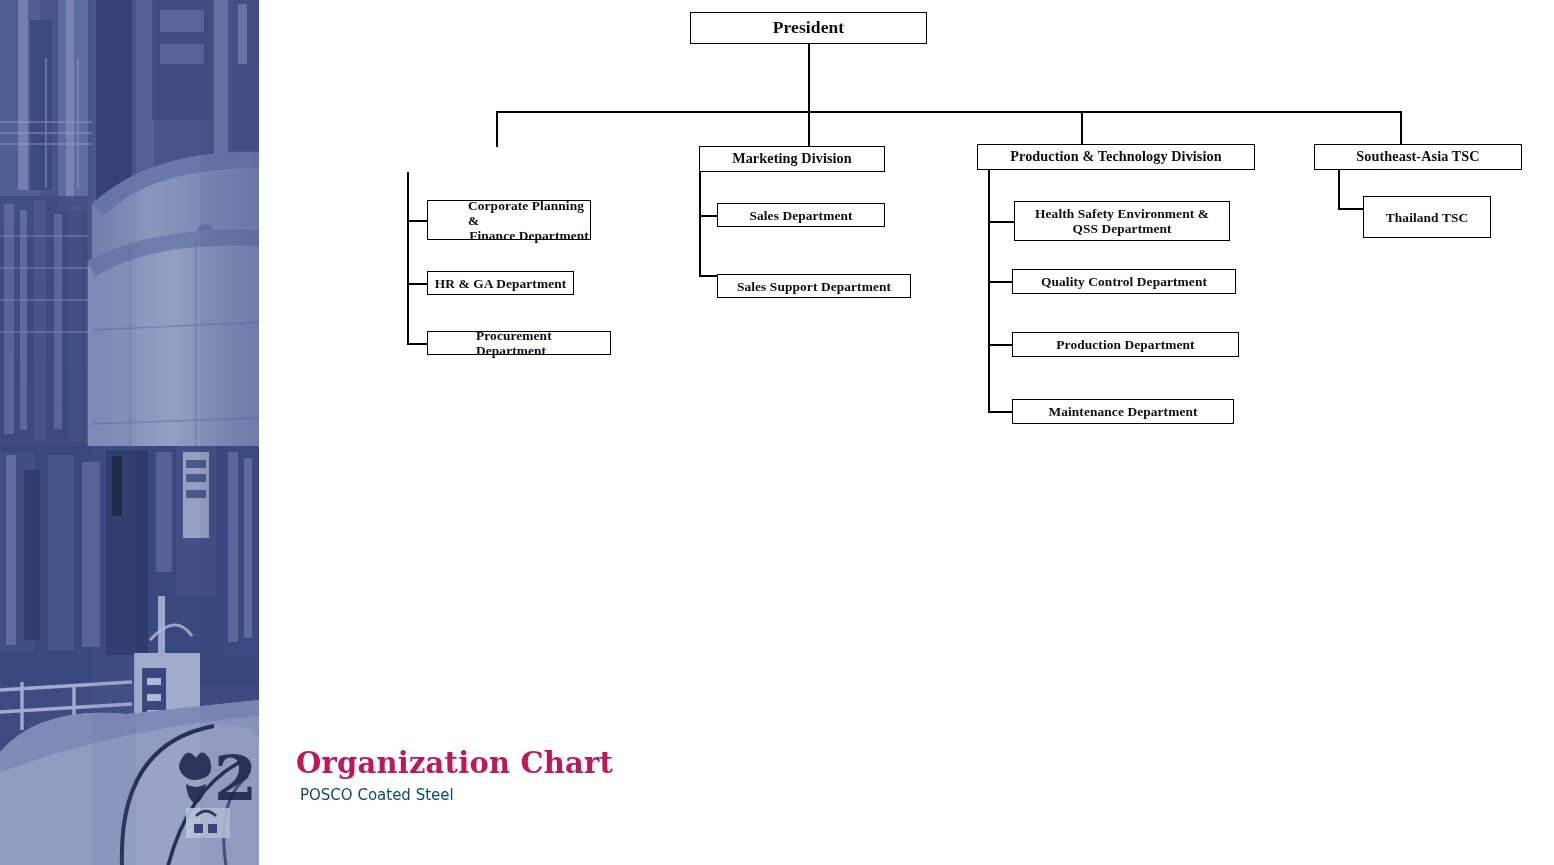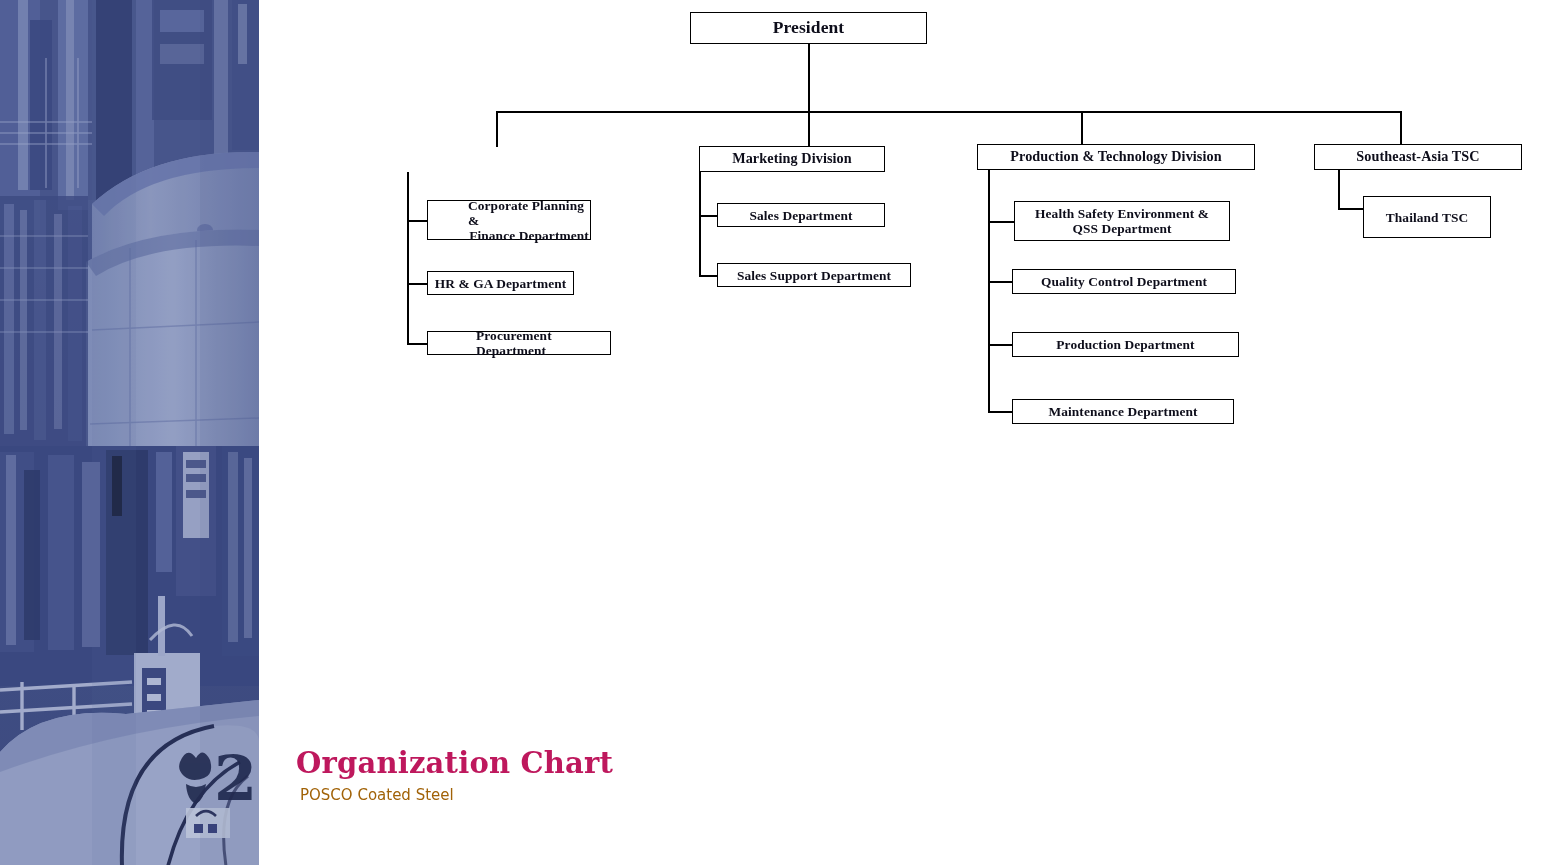--- a/index.html
+++ b/index.html
@@ -78,21 +78,21 @@
     color: #be185d;
     letter-spacing: 0.2px;
     line-height: 1.1;
     margin: 0;
     white-space: nowrap;
   }
   #chart-subtitle {
     font-family: "DejaVu Sans", "Liberation Sans", sans-serif;
     font-size: 15px;
     font-weight: normal;
-    color: #a16207;
+    color: #0c4a6e;
     margin: 6px 0 0 4px;
     white-space: nowrap;
   }
 </style>
 </head>
 <body>
 
 <div id="photo-strip">
   <svg viewBox="0 0 259 865" preserveAspectRatio="none">
     <defs>
@@ -261,21 +261,21 @@
   <div class="node dept" style="left:168px; top:271px; width:147px; height:24px;">HR &amp; GA Department</div>
 
   <div class="node dept" style="left:168px; top:331px; width:184px; height:24px;padding-left:48px;">Procurement Department</div>
 
   <div class="line v" style="left:440px; top:172px; height:104px;"></div>
   <div class="line h" style="left:440px; top:215px; width:18px;"></div>
   <div class="line h" style="left:440px; top:275px; width:18px;"></div>
 
   <div class="node dept" style="left:458px; top:203px; width:168px; height:24px;">Sales Department</div>
 
-  <div class="node dept" style="left:458px; top:263px; width:194px; height:24px;">Sales Support Department</div>
+  <div class="node dept" style="left:458px; top:274px; width:194px; height:24px;">Sales Support Department</div>
 
   <div class="line v" style="left:729px; top:170px; height:241px;"></div>
   <div class="line h" style="left:729px; top:221px; width:26px;"></div>
   <div class="line h" style="left:729px; top:281px; width:24px;"></div>
   <div class="line h" style="left:729px; top:344px; width:24px;"></div>
   <div class="line h" style="left:729px; top:411px; width:24px;"></div>
 
   <div class="node dept" style="left:755px; top:201px; width:216px; height:40px; flex-direction:column;">
     <span>Health Safety Environment &amp;</span>
     <span>QSS Department</span>

